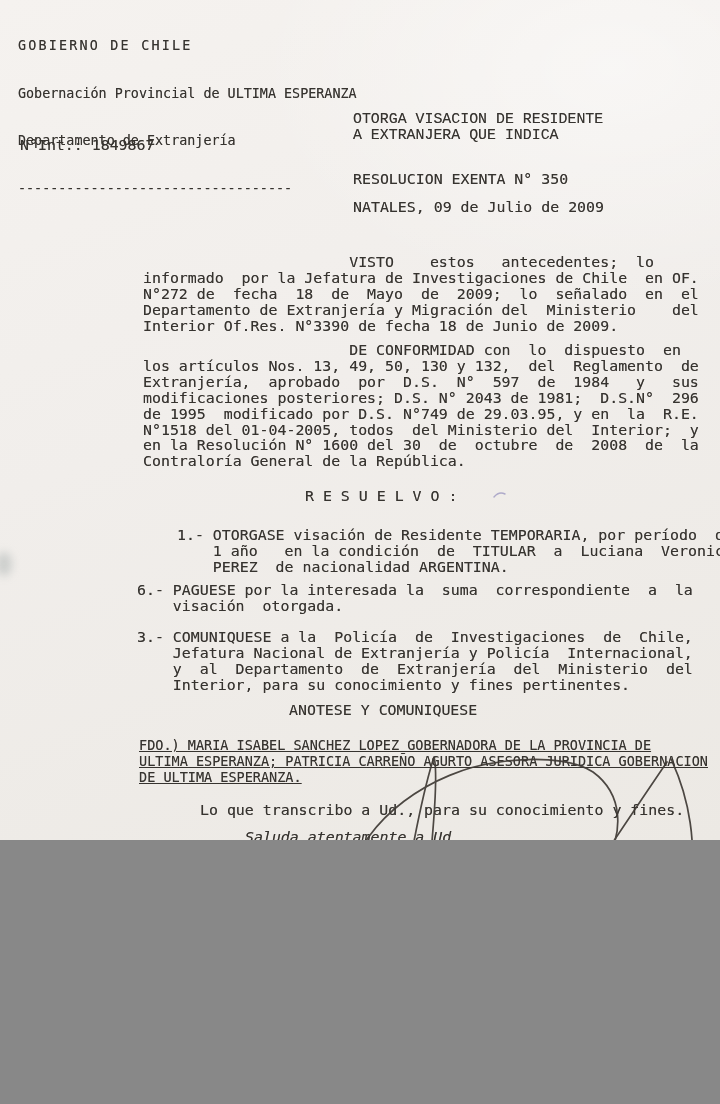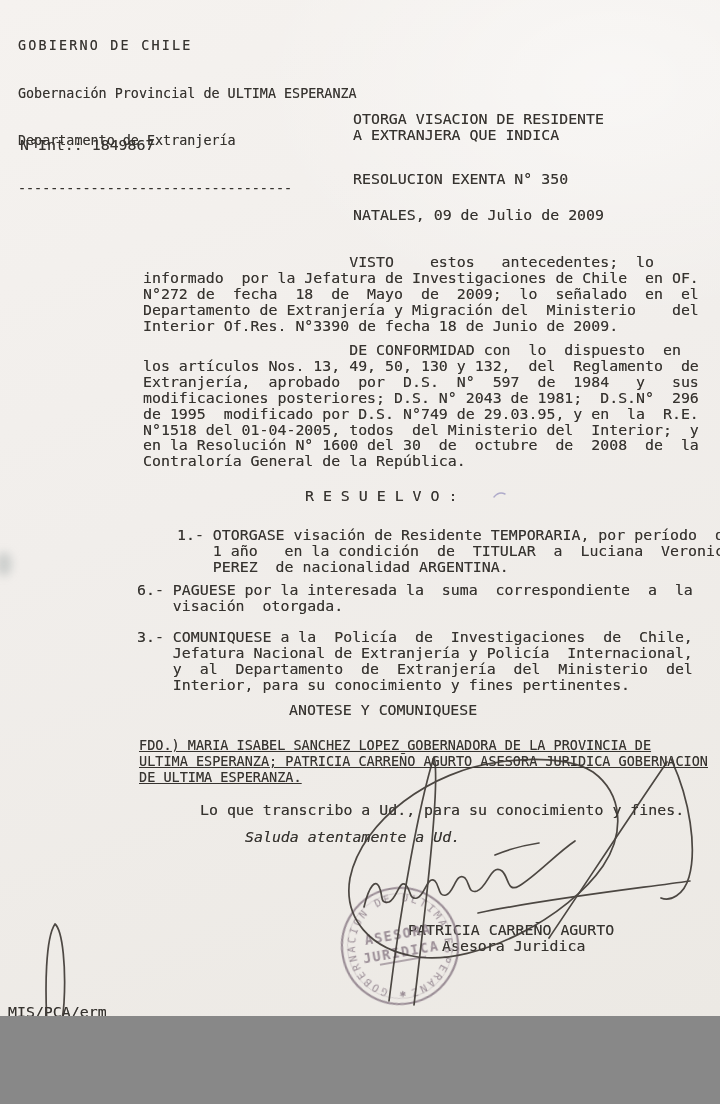--- a/index.html
+++ b/index.html
@@ -1,18 +1,18 @@
 <!DOCTYPE html>
 <html><head>
 <meta charset="utf-8">
 <style>
   html,body{margin:0;padding:0;background:#888;}
   #page{
     position:relative;
-    width:720px;height:1016px;
+    width:720px;height:840px;
     margin:0 auto;
     overflow:hidden;
     background:
       radial-gradient(ellipse 600px 400px at 85% 8%, rgba(255,255,255,.45), rgba(255,255,255,0) 60%),
       linear-gradient(160deg,#f5f2ef 0%, #f1eeeb 45%, #ece9e4 100%);
     font-family:"DejaVu Sans Mono",monospace;
   }
   .tw{
     position:absolute;
     white-space:pre;
@@ -45,26 +45,26 @@
 
   <div class="tw letterhead" style="left:18px;top:6px;">
     <div class="wide">GOBIERNO DE CHILE</div>
     <div>Gobernación Provincial de ULTIMA ESPERANZA</div>
     <div>Departamento de Extranjería</div>
     <div>----------------------------------</div>
   </div>
 
   <div class="tw" style="left:20px;top:138px;">N°Int.: 1849867</div>
 
-  <div class="tw" style="left:353px;top:112px;">OTORGA VISACION DE RESIDENTE
+  <div class="tw" style="left:353px;top:112px;font-family:Liberation Mono, monospace;">OTORGA VISACION DE RESIDENTE
 A EXTRANJERA QUE INDICA</div>
 
   <div class="tw" style="left:353px;top:172px;">RESOLUCION EXENTA N° 350</div>
 
-  <div class="tw" style="left:353px;top:200px;margin-top:8px;">NATALES, 09 de Julio de 2009</div>
+  <div class="tw" style="left:353px;top:200px;">NATALES, 09 de Julio de 2009</div>
 
   <div class="tw" style="left:143px;top:255px;">                       VISTO    estos   antecedentes;  lo
 informado  por la Jefatura de Investigaciones de Chile  en OF.
 N°272 de  fecha  18  de  Mayo  de  2009;  lo  señalado  en  el
 Departamento de Extranjería y Migración del  Ministerio    del
 Interior Of.Res. N°3390 de fecha 18 de Junio de 2009.</div>
 
   <div class="tw" style="left:143px;top:343px;">                       DE CONFORMIDAD con  lo  dispuesto  en
 los artículos Nos. 13, 49, 50, 130 y 132,  del  Reglamento  de
 Extranjería,  aprobado  por  D.S.  N°  597  de  1984   y   sus

